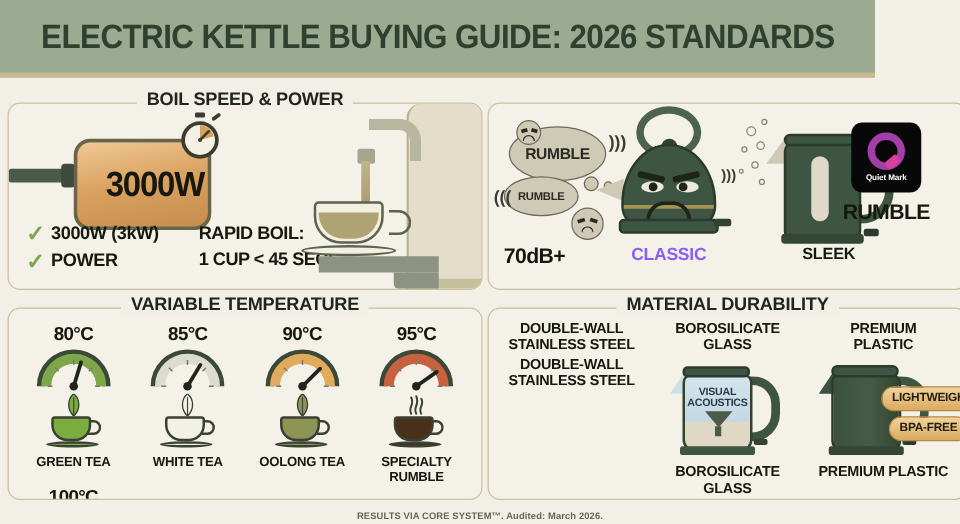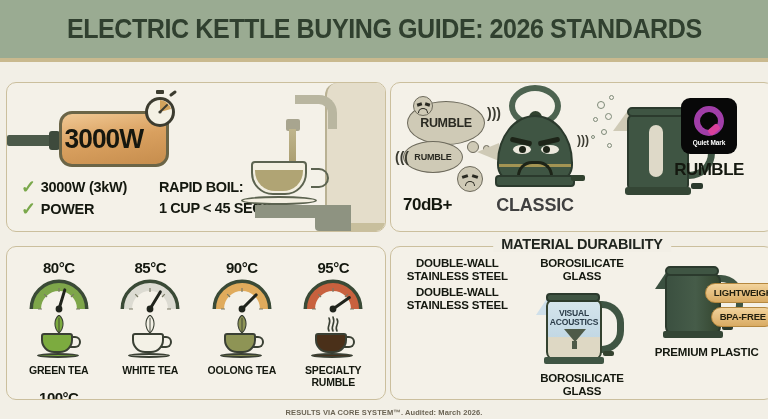--- a/index.html
+++ b/index.html
@@ -5,21 +5,21 @@
   * { box-sizing: border-box; margin: 0; padding: 0; }
   html, body { width: 768px; height: 419px; overflow: hidden; }
   body {
     font-family: "Liberation Sans", sans-serif;
     background: #f2efe6;
     position: relative;
   }
 
   
   #header {
-    width: 768px; height: 62px;
+    width: 700px; height: 62px;
     background: #9aab92;
     border-bottom: 4px solid #c9b98e;
     display: flex; align-items: center; justify-content: center;
     position: relative;
   }
   #header-title {
     font-size: 27px;
     font-weight: bold;
     letter-spacing: -0.5px;
     color: #30402f;
@@ -66,25 +66,25 @@
     width: 46px; height: 11px;
     background: #4c5a4a; border-radius: 2px;
   }
   .cord-tip {
     position: absolute; left: 42px; top: 48px;
     width: 11px; height: 19px;
     background: #3e4a3c; border-radius: 3px;
   }
   .wattage-plate {
     position: absolute; left: 52px; top: 28px;
-    width: 110px; height: 56px;
+    width: 110px; height: 73px;
     background: linear-gradient(170deg,#f0c894 0%, #d9a05f 50%, #c68d4d 100%);
     border: 3.5px solid #6b6547;
     border-radius: 13px;
-    display: flex; align-items: center; justify-content: flex-start;
+    display: flex; align-items: center; justify-content: flex-end;
   }
   .wattage-text {
     font-size: 28px; font-weight: bold; color: #16170f;
     letter-spacing: -1px; transform: scaleX(0.94);
   }
   .stopwatch {
     position: absolute; left: 133px; top: 6px;
     width: 40px; height: 40px;
   }
   .checkline {
@@ -218,21 +218,21 @@
   .big-eye { position: absolute; width: 18px; height: 9px; background: #ece9dd; border-radius: 50%; }
   .big-pupil { position: absolute; width: 7px; height: 7px; background: #1d2418; border-radius: 50%; }
   .angry-brow { position: absolute; width: 22px; height: 5px; background: #1d2418; border-radius: 2px; }
   .frown {
     position: absolute; left: 126px; top: 78px; width: 36px; height: 15px;
     border: 3px solid #1d2418; border-bottom: none; border-radius: 18px 18px 0 0;
   }
   .squiggle { position: absolute; color: #3b3b31; font-size: 14px; font-weight: bold; }
   .label-classic {
     position: absolute; left: 98px; top: 112px; width: 92px; text-align: center;
-    font-size: 18px; font-weight: bold; color: #404040; letter-spacing: -0.2px;
+    font-size: 14px; font-weight: bold; color: #8b5cf6; letter-spacing: -0.2px;
   }
   .kettle-sleek-body {
     position: absolute; left: 236px; top: 30px;
     width: 62px; height: 78px;
     background: #3f5543; border: 2px solid #2b3a2d;
     border-radius: 8px 10px 6px 6px;
   }
   .kettle-sleek-window {
     position: absolute; left: 258px; top: 42px;
     width: 14px; height: 52px;
@@ -430,20 +430,21 @@
 </head>
 <body>
 
 <div id="header">
   <div id="header-title">ELECTRIC KETTLE BUYING GUIDE: 2026 STANDARDS</div>
 </div>
 
 <div id="grid">
 
   <section class="panel">
+    <div class="panel-title">BOIL SPEED &amp; POWER</div>
     <div class="panel-body">
 
       <div class="cord"></div>
       <div class="cord-tip"></div>
 
       <div class="wattage-plate">
         <span class="wattage-text">3000W</span>
       </div>
 
       <svg class="stopwatch" viewBox="0 0 40 40">
@@ -533,32 +534,34 @@
       <div class="quiet-bubble" style="left:200px;top:52px;width:4px;height:4px"></div>
       <div class="quiet-bubble" style="left:216px;top:60px;width:5px;height:5px"></div>
 
       <div class="kettle-sleek-spout"></div>
       <div class="kettle-sleek-handle"></div>
       <div class="kettle-sleek-body"></div>
       <div class="kettle-sleek-lid"></div>
       <div class="kettle-sleek-window"></div>
       <div class="kettle-sleek-base"></div>
       <div class="kettle-sleek-foot"></div>
+      <div class="label-sleek">SLEEK</div>
 
       <div class="quiet-mark">
         <div class="qm-q"></div>
         <div class="qm-text">Quiet Mark</div>
       </div>
       <div class="low-rumble">
         <div>RUMBLE</div>
       </div>
     </div>
   </section>
 
   <section class="panel">
+    <div class="panel-title">VARIABLE TEMPERATURE</div>
     <div class="panel-body">
       <div id="temp-row">
           <div class="temp-col">
             <div class="temp-val">80°C</div>
             <div class="gauge">
               <svg viewBox="0 0 62 36" width="62" height="36">
                 <path d="M5 31 A26 26 0 0 1 57 31" fill="none" stroke="#3a4a36" stroke-width="7" stroke-linecap="butt"></path>
                 <path d="M9 31 A22 22 0 0 1 53 31" fill="none" stroke="#7ea64a" stroke-width="8" stroke-linecap="butt"></path>
                 <line x1="14.0" y1="31.0" x2="10.0" y2="31.0" stroke="#7a7a66" stroke-width="1.2"></line>
                 <line x1="19.0" y1="19.0" x2="16.2" y2="16.2" stroke="#7a7a66" stroke-width="1.2"></line>
@@ -733,20 +736,24 @@
               <div class="kg-text">
                 <div>VISUAL</div>
                 <div>ACOUSTICS</div>
               </div>
             </div>
             <div class="mat-bot-label">
               <div>BOROSILICATE GLASS</div>
             </div>
           </div>
           <div class="mat-col">
+            <div class="mat-top-label">
+              <div>PREMIUM</div>
+              <div>PLASTIC</div>
+            </div>
             <div class="mat-art">
               <div class="kp-spout"></div>
               <div class="kp-handle"></div>
               <div class="kp-body"></div>
               <div class="kp-lid"></div>
               <div class="kp-base"></div>
               <div class="kp-foot"></div>
               <div class="badge" style="left: 56px; top: 22px;">
                 <div>LIGHTWEIGHT</div>
               </div>

